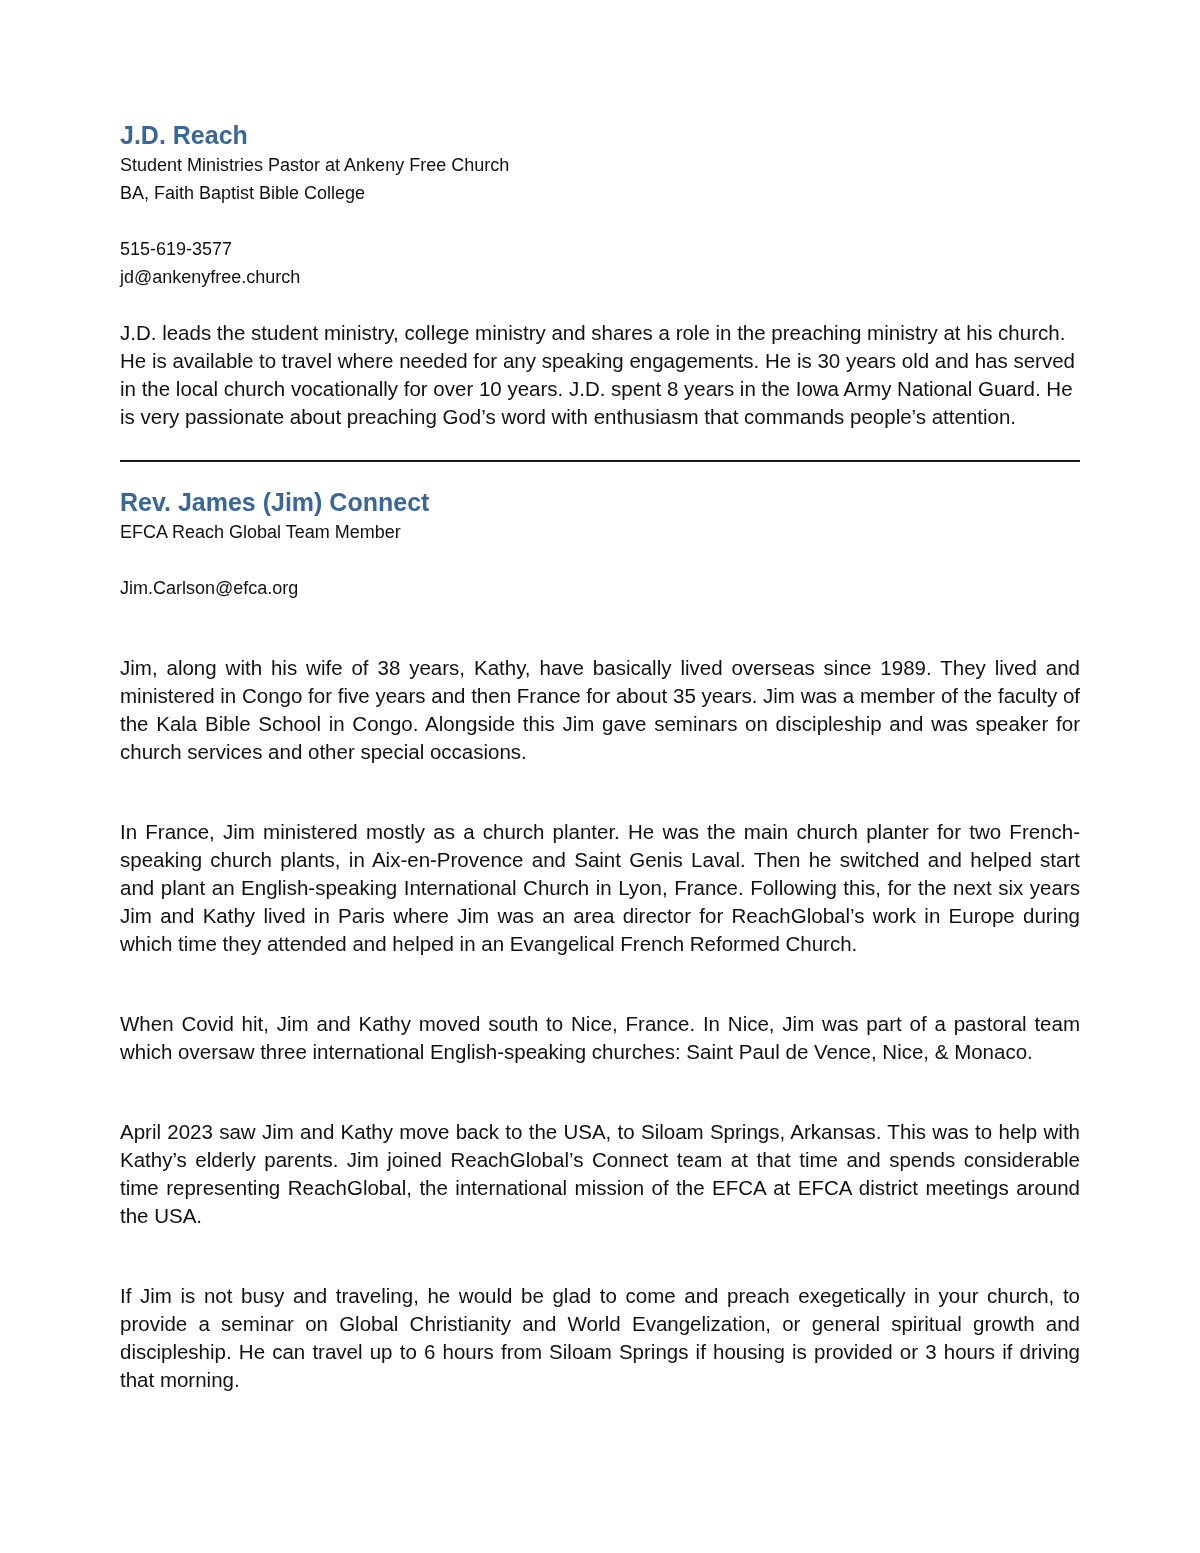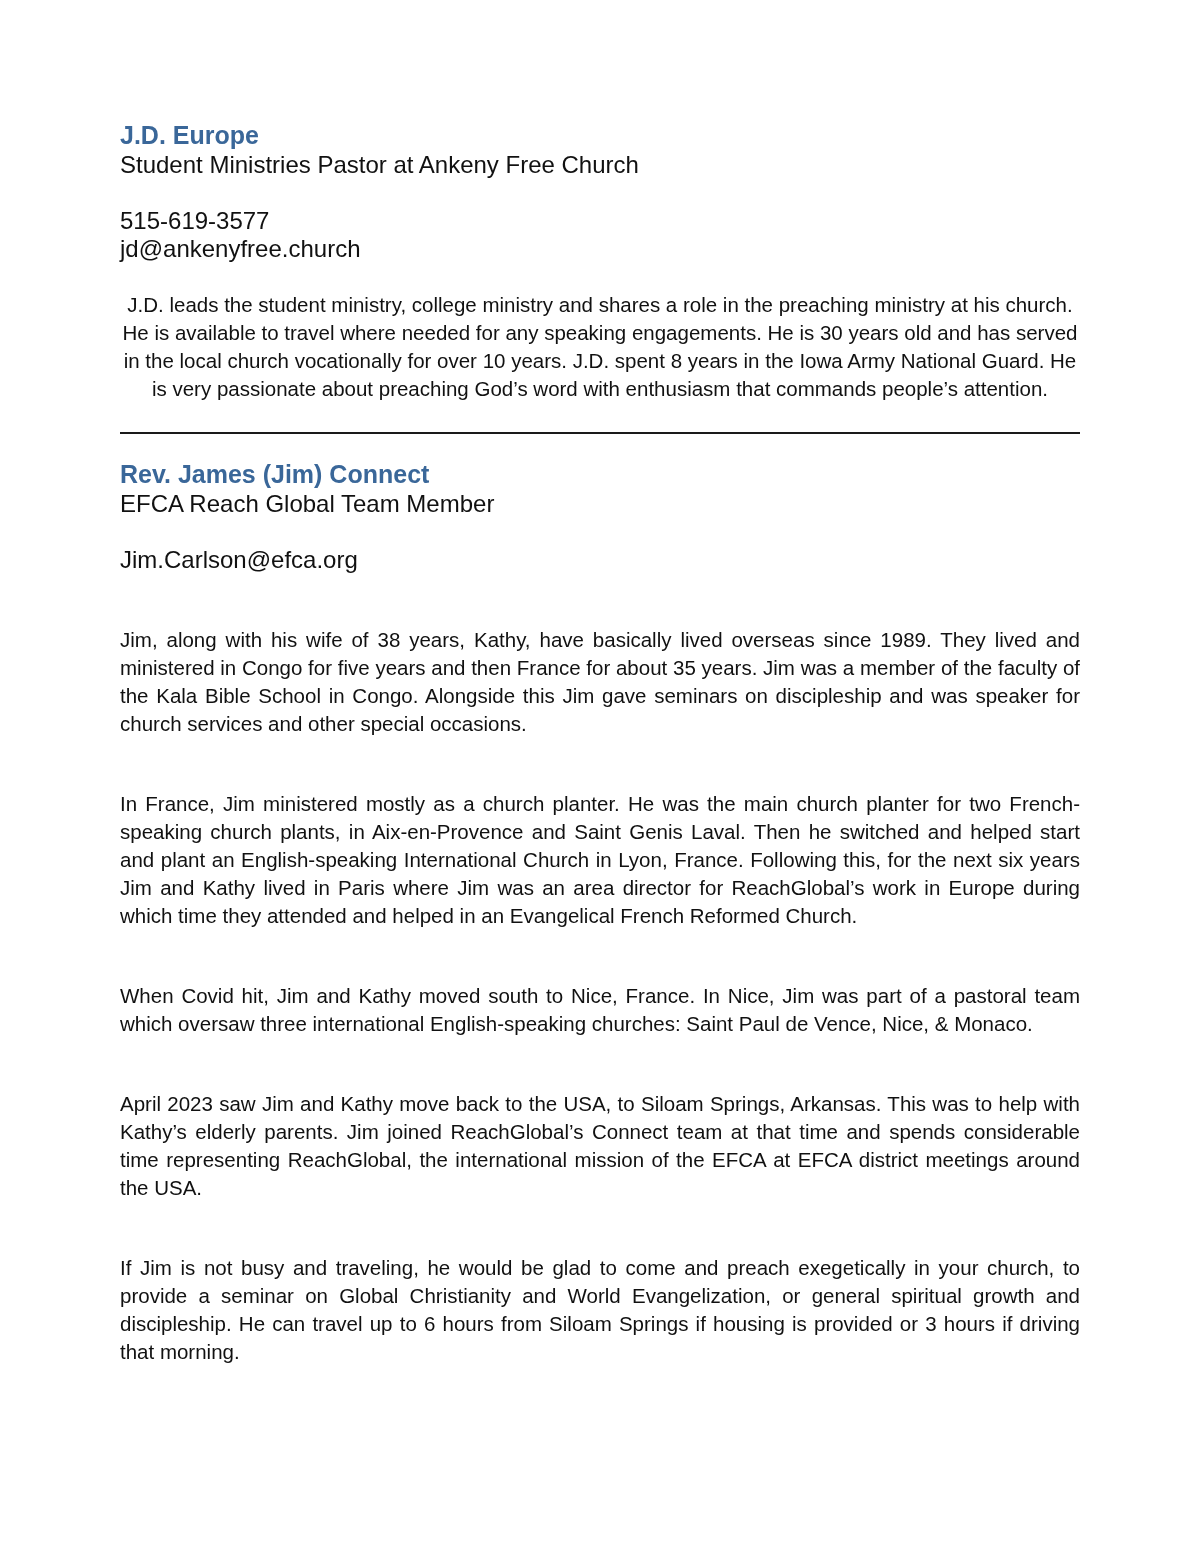--- a/index.html
+++ b/index.html
@@ -23,51 +23,52 @@
     }
     .name {
       font-size: 25px;
       font-weight: bold;
       color: #3a6799;
       line-height: 32px;
       margin: 0;
       height: 32px;
     }
     .line {
-      font-size: 24px;
+      font-size: 18px;
       line-height: 28px;
       margin: 0;
       white-space: nowrap;
     }
     .gap {
       height: 28px;
     }
     .para {
       font-size: 20.5px;
       line-height: 28px;
       margin: 0;
     }
-    .para.left { text-align: center; }
+    .para.left { text-align: left; }
     .para.justify { text-align: justify; margin-top: 24px; }
     .divider {
       height: 2px;
       background: #1a1a1a;
       margin-top: 29px;
       margin-bottom: 24px;
       width: 960px;
     }
   </style>
 </head>
 <body>
 
 <div class="page">
 
   <section>
-    <h2 class="name">J.D. Europe</h2>
+    <h2 class="name">J.D. Reach</h2>
     <p class="line">Student Ministries Pastor at Ankeny Free Church</p>
+    <p class="line">BA, Faith Baptist Bible College</p>
     <div class="gap"></div>
     <p class="line">515-619-3577</p>
     <p class="line">jd@ankenyfree.church</p>
     <div class="gap"></div>
     <p class="para left">J.D. leads the student ministry, college ministry and shares a role in the preaching ministry at his church. He is available to travel where needed for any speaking engagements. He is 30 years old and has served in the local church vocationally for over 10 years. J.D. spent 8 years in the Iowa Army National Guard. He is very passionate about preaching God’s word with enthusiasm that commands people’s attention.</p>
   </section>
 
   <div class="divider"></div>
 
   <section>

